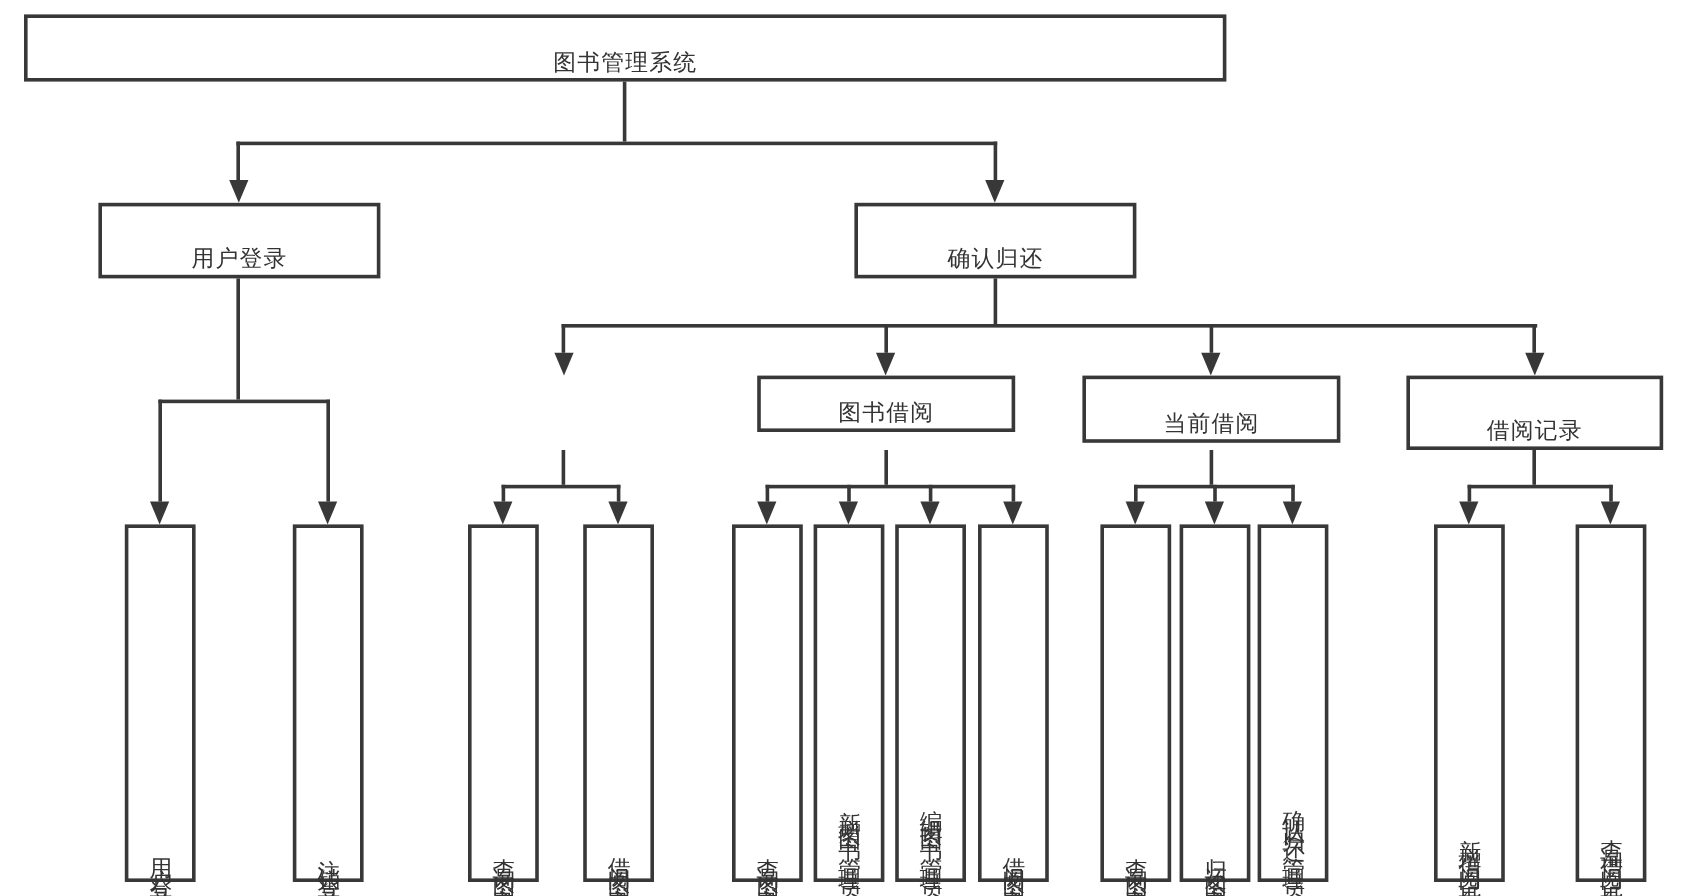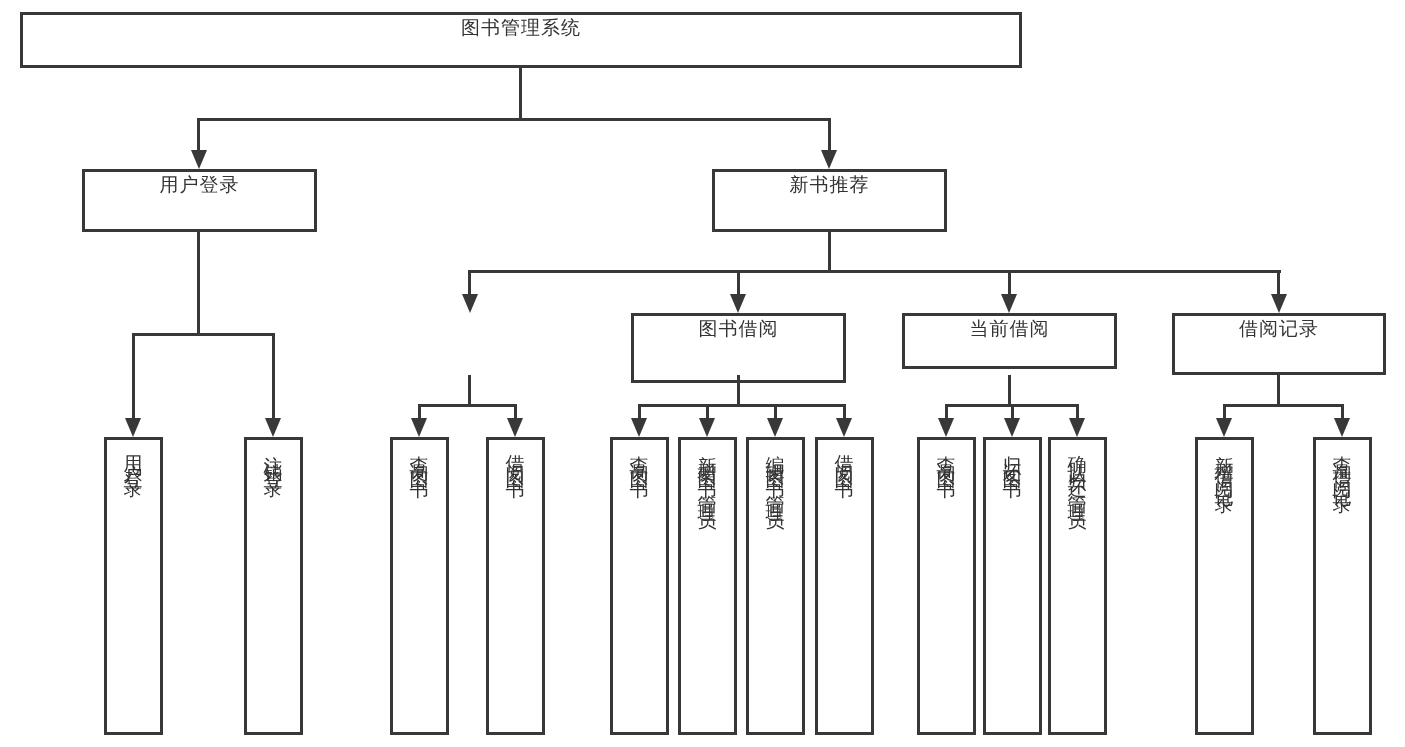--- a/index.html
+++ b/index.html
@@ -9,21 +9,21 @@
     background:#fff;
     font-family:"Liberation Sans",sans-serif;
     overflow:hidden;
   }
   .box{
     position:absolute;
     box-sizing:border-box;
     border:3px solid #383838;
     background:#fff;
     display:flex;
-    align-items:flex-start;
+    align-items:flex-end;
     justify-content:center;
     color:#333333;
   }
   .htext{
     font-size:19px;
     letter-spacing:1px;
     color:#333333;
     white-space:nowrap;
   }
   .vtext{
@@ -70,42 +70,42 @@
   <div class="line h" style="left:197px;top:118px;width:634px;"></div>
   <div class="line v" style="left:197px;top:118px;height:34px;"></div>
   <div class="arrow" style="left:191px;top:150px;"></div>
   <div class="line v" style="left:828px;top:118px;height:34px;"></div>
   <div class="arrow" style="left:821px;top:150px;"></div>
 
   <div class="box" style="left:82px;top:169px;width:235px;height:63px;">
     <span class="htext">用户登录</span>
   </div>
   <div class="box" style="left:712px;top:169px;width:235px;height:63px;">
-    <span class="htext">新书推荐</span>
+    <span class="htext">确认归还</span>
   </div>
 
   <div class="line v" style="left:197px;top:232px;height:101px;"></div>
   <div class="line h" style="left:132px;top:333px;width:143px;"></div>
   <div class="line v" style="left:132px;top:333px;height:85px;"></div>
   <div class="arrow" style="left:125px;top:418px;"></div>
   <div class="line v" style="left:272px;top:333px;height:85px;"></div>
   <div class="arrow" style="left:265px;top:418px;"></div>
 
   <div class="line v" style="left:828px;top:232px;height:38px;"></div>
   <div class="line h" style="left:468px;top:270px;width:813px;"></div>
   <div class="line v" style="left:468px;top:270px;height:24px;"></div>
   <div class="arrow" style="left:462px;top:294px;"></div>
   <div class="line v" style="left:737px;top:270px;height:24px;"></div>
   <div class="arrow" style="left:730px;top:294px;"></div>
   <div class="line v" style="left:1008px;top:270px;height:24px;"></div>
   <div class="arrow" style="left:1001px;top:294px;"></div>
   <div class="line v" style="left:1277px;top:270px;height:24px;"></div>
   <div class="arrow" style="left:1271px;top:294px;"></div>
 
-  <div class="box" style="left:631px;top:313px;width:215px;height:70px;">
+  <div class="box" style="left:631px;top:313px;width:215px;height:47px;">
     <span class="htext">图书借阅</span>
   </div>
   <div class="box" style="left:902px;top:313px;width:215px;height:56px;">
     <span class="htext">当前借阅</span>
   </div>
   <div class="box" style="left:1172px;top:313px;width:214px;height:62px;">
     <span class="htext">借阅记录</span>
   </div>
 
   <div class="line v" style="left:468px;top:375px;height:29px;"></div>

